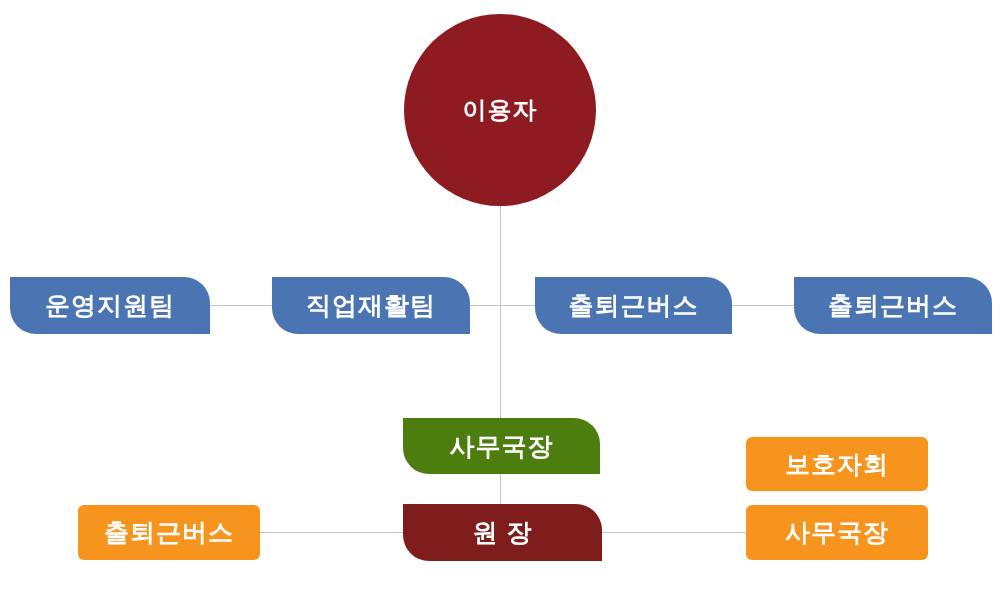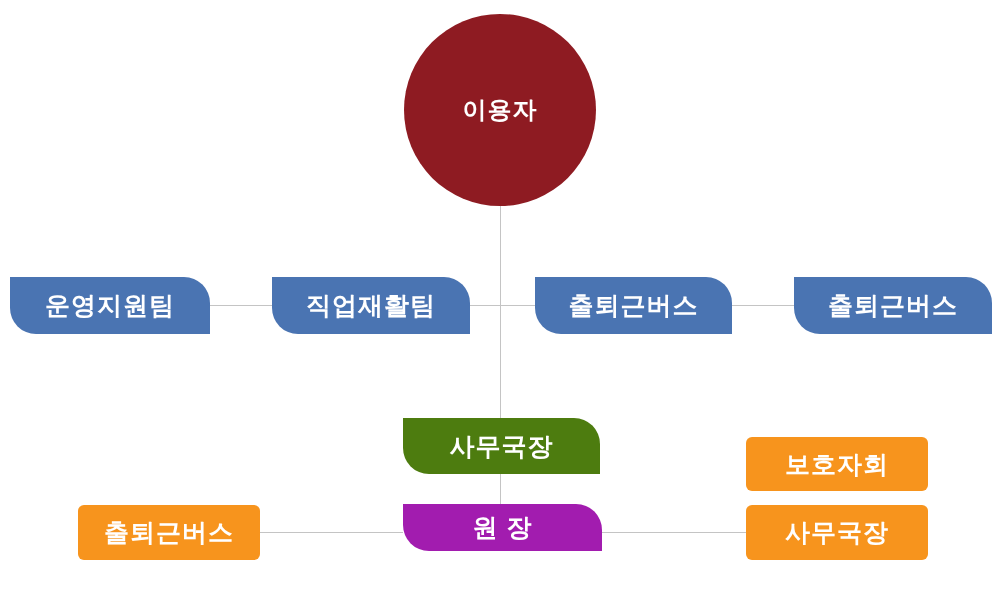--- a/index.html
+++ b/index.html
@@ -45,22 +45,22 @@
 
   .secretary {
     left: 403px; top: 418px;
     width: 197px; height: 56px;
     background: #4d7c0f;
     border-radius: 0 26px 0 26px;
   }
 
   .director {
     left: 403px; top: 504px;
-    width: 199px; height: 47px;
-    background: #a21caf;
+    width: 199px; height: 57px;
+    background: #7f1d1d;
     border-radius: 0 26px 0 26px;
   }
 
   .committee {
     width: 182px; height: 55px;
     background: #f7941d;
     border-radius: 6px;
   }
   .committee-steering  { left: 78px;  top: 505px; }
   .committee-guardians { left: 746px; top: 437px; height: 54px; }

